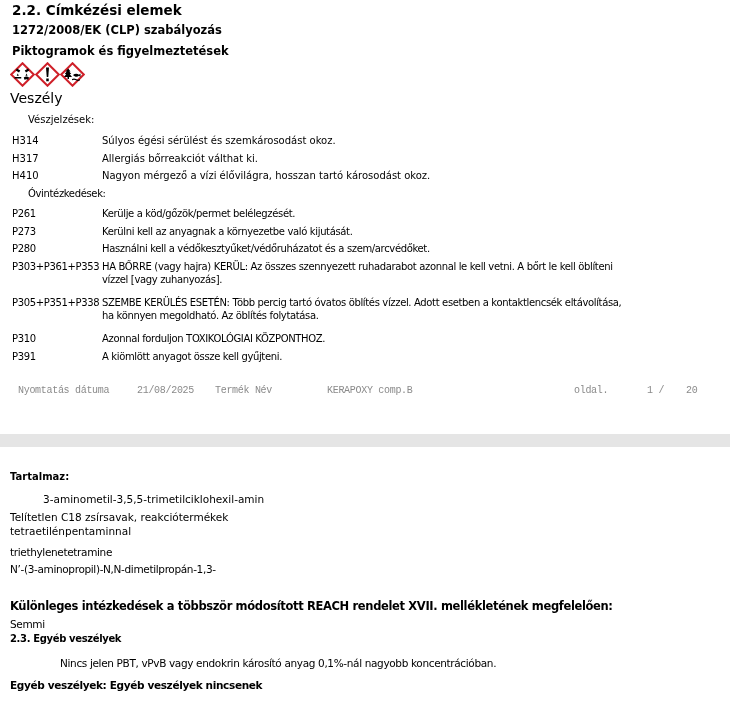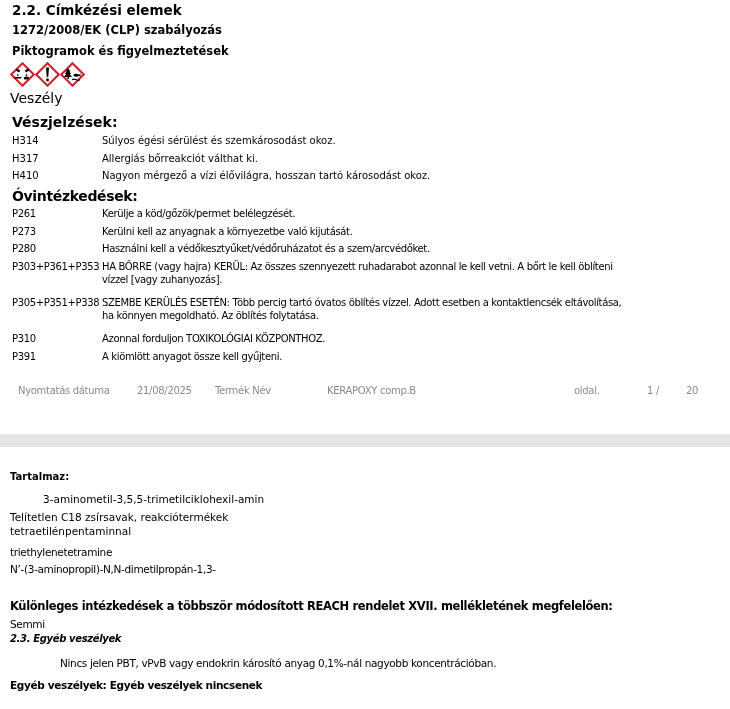--- a/index.html
+++ b/index.html
@@ -10,35 +10,35 @@
     background: #ffffff;
     font-family: "DejaVu Sans", sans-serif;
     color: #000;
     overflow: hidden;
   }
   .abs { position: absolute; }
   .cond { letter-spacing: -0.35px; }
 
   .h-main { font-size: 13.5px; font-weight: bold; }
   .h-sub  { font-size: 11.5px; font-weight: bold; }
-  .h-sec  { font-size: 14px; font-weight: bold; }
+  .h-sec  { font-size: 10px; font-weight: normal; margin-left: 16px; }
 
   .pictos { display: flex; }
   .picto { width: 25px; height: 25px; margin-right: 0px; }
 
   .signal { font-size: 14px; }
 
   .stmt-list { font-size: 10px; }
   .stmt-row { display: flex; line-height: 13px; margin-bottom: 4.5px; }
   .stmt-code { flex: 0 0 88px; width: 88px; word-break: break-all; padding-right: 2px; }
   .stmt-text { max-width: 524px; }
   .stmt-row.multi { margin-top: 5px; margin-bottom: 10px; }
 
   .footer { font-size: 10px; color: #8a8a8a; letter-spacing: -0.3px; }
-  .footer span { position: absolute; white-space: nowrap; top: 0; }
+  .footer span { position: absolute; white-space: nowrap; top: 0; font-family: Liberation Mono, monospace; }
 
   .band { background: #e5e5e5; }
 
   .p2-body { font-size: 10.5px; line-height: 14px; }
   .p2-h { font-size: 10px; font-weight: bold; }
   .p2-h2 { font-size: 11.5px; font-weight: bold; }
 </style>
 </head>
 <body>
 
@@ -160,19 +160,19 @@
   </div>
 
   <div class="abs p2-body cond" style="top:562px; left:10px;">
     <div>N’-(3-aminopropil)-N,N-dimetilpropán-1,3-</div>
   </div>
 
   <div class="abs p2-h2 cond" style="top:599px; left:10px; width:715px;">Különleges intézkedések a többször módosított REACH rendelet XVII. mellékletének megfelelően:</div>
 
   <div class="abs p2-body cond" style="top:617px; left:10px;">Semmi</div>
 
-  <div class="abs p2-h cond" style="top:633px; left:10px;font-style:italic;">2.3. Egyéb veszélyek</div>
+  <div class="abs p2-h cond" style="top:633px; left:10px;">2.3. Egyéb veszélyek</div>
 
   <div class="abs p2-body cond" style="top:656px; left:60px;">Nincs jelen PBT, vPvB vagy endokrin károsító anyag 0,1%-nál nagyobb koncentrációban.</div>
 
   <div class="abs p2-body cond" style="top:678px; left:10px;font-weight:bold;">Egyéb veszélyek: Egyéb veszélyek nincsenek</div>
 
 </div>
 
 </body></html>

